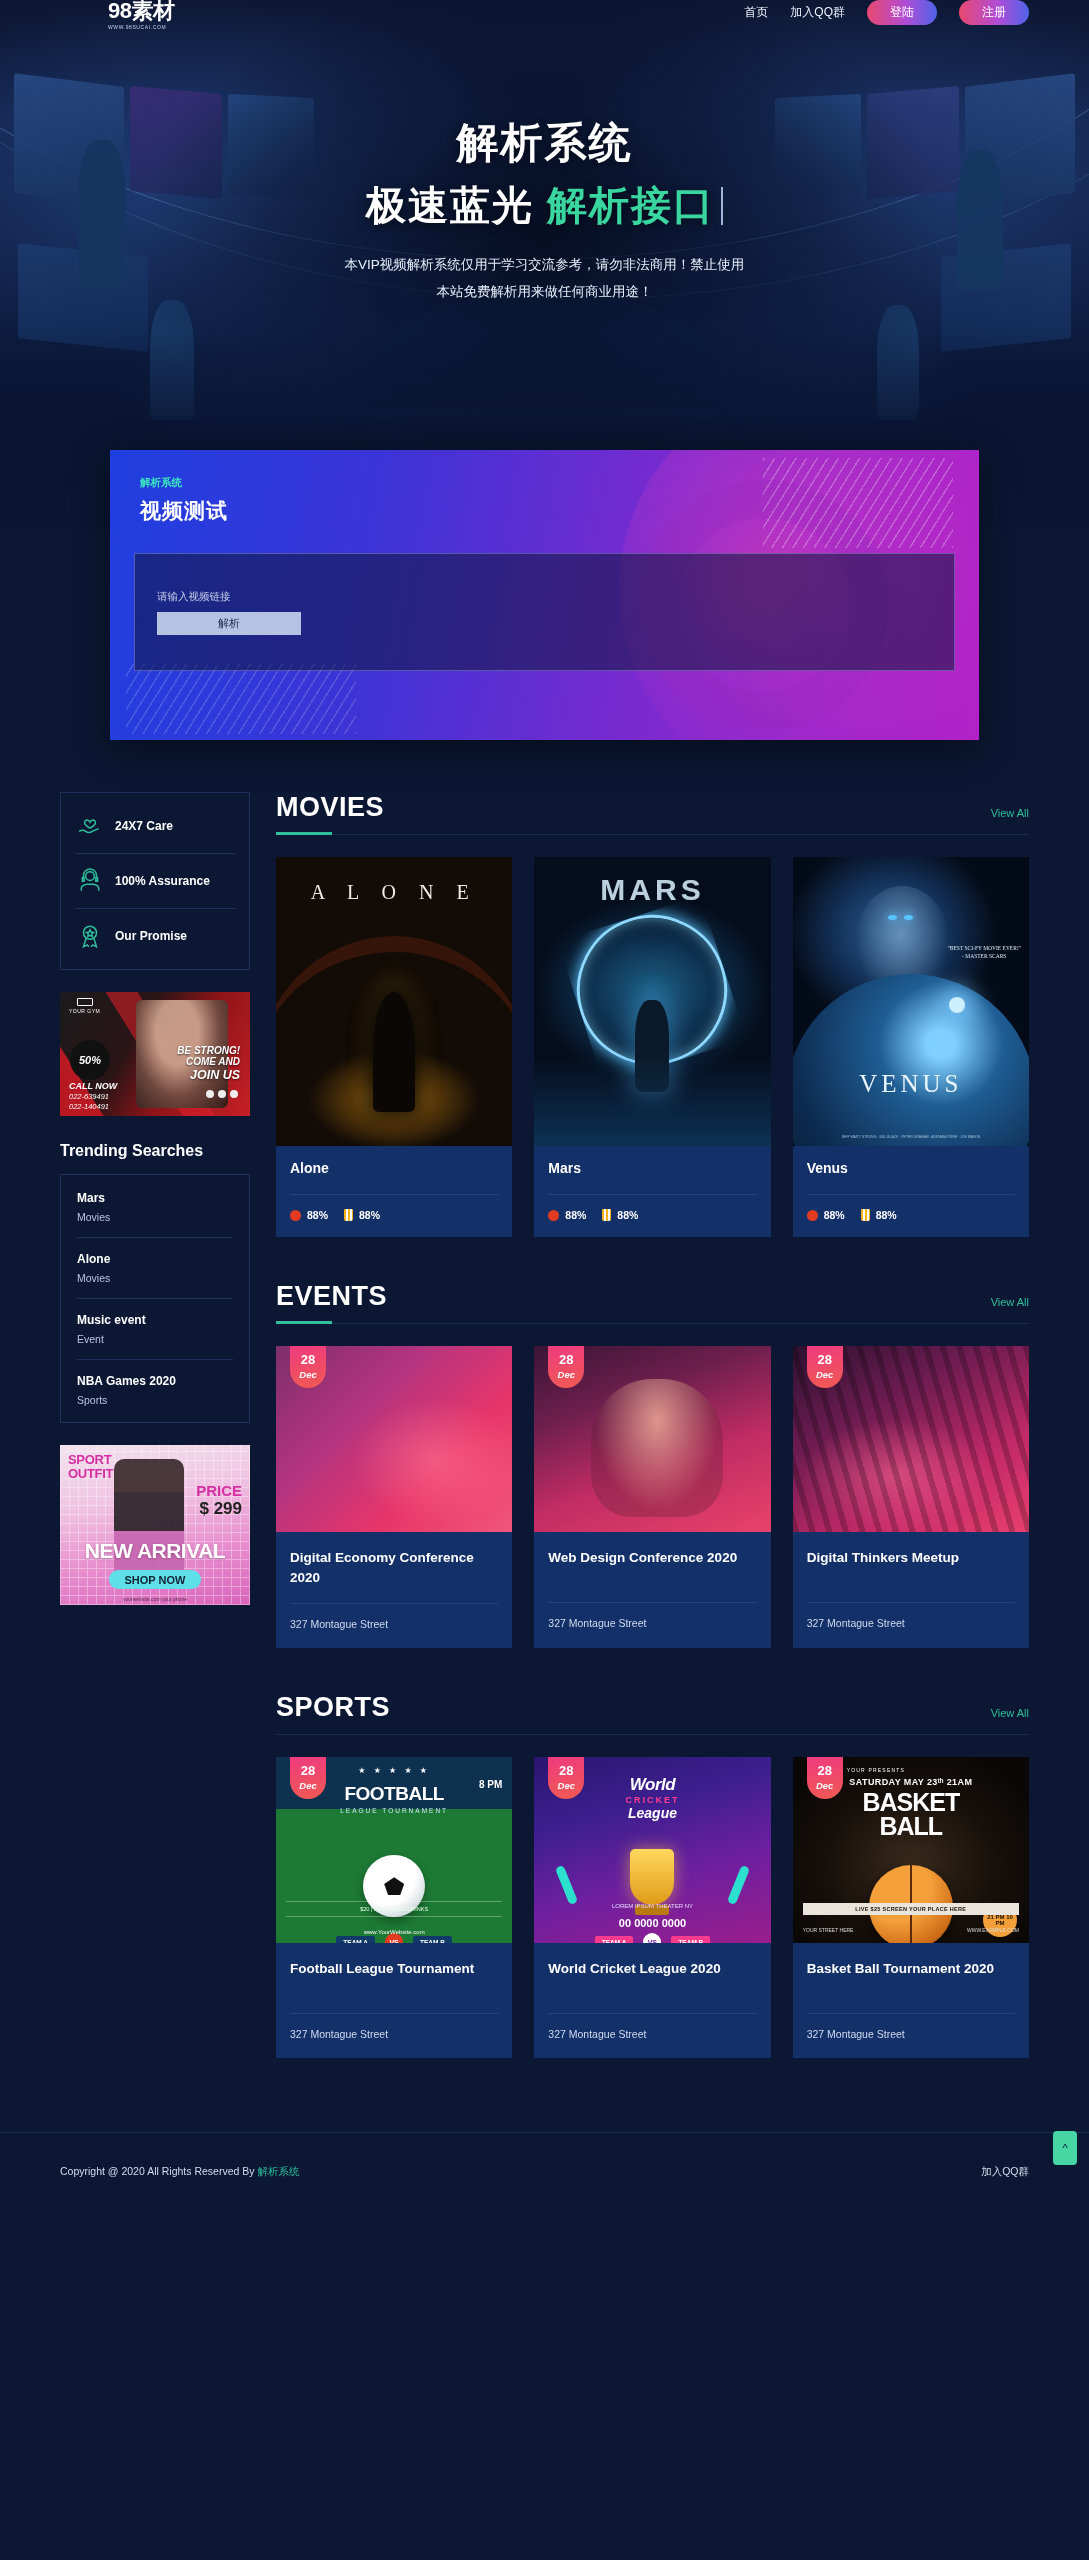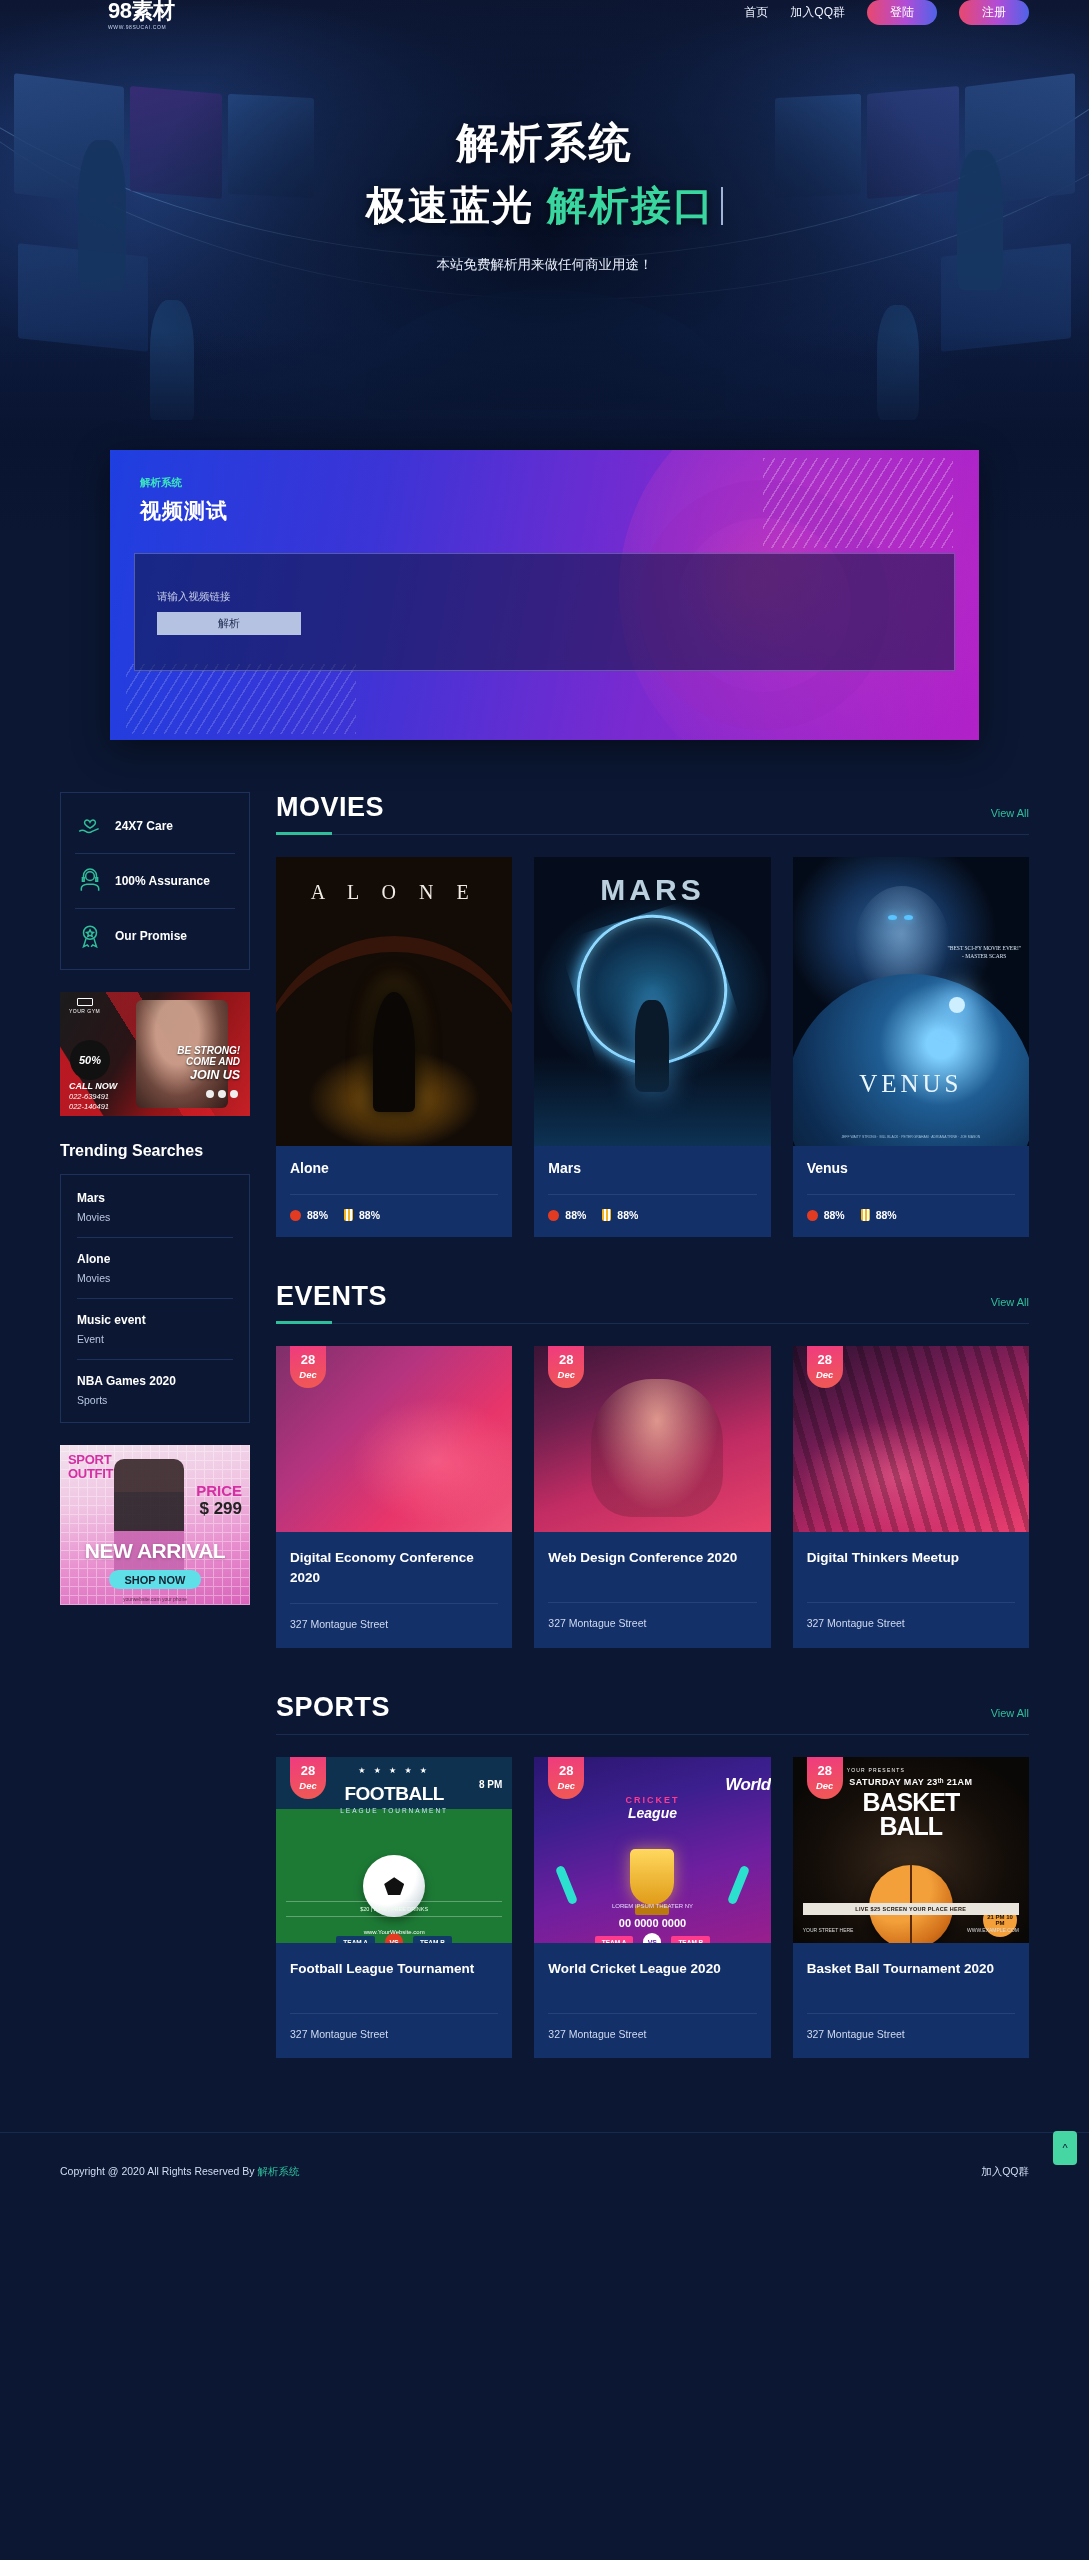--- a/index.html
+++ b/index.html
@@ -268,21 +268,21 @@
   .sp1 .tbox { background:#123a68; color:#fff; font-size:6.5px; font-weight:700; padding:3px 7px; border-radius:2px;}
   .sp1 .vs { width:18px; height:18px; border-radius:50%; background:#e23b22; color:#fff; font-size:7px; font-weight:700;
      display:flex; align-items:center; justify-content:center;}
   .sp1 .info { position:absolute; left:10px; right:10px; bottom:26px; text-align:center; font-size:5.5px; color:#eaffea;
      border-top:1px solid rgba(255,255,255,.3); border-bottom:1px solid rgba(255,255,255,.3); padding:4px 0;}
   .sp1 .site { position:absolute; left:0; right:0; bottom:8px; text-align:center; font-size:6px; color:#fff;}
   .sp1 .time { position:absolute; right:10px; top:22px; text-align:right; font-size:10px; font-weight:700; color:#fff;}
 
   .sp2 { background: linear-gradient(165deg,#2a1670 0%, #3c1f8e 30%, #6d1fa0 62%, #9a1e8c 100%); }
   .sp2 .wc { position:absolute; left:0; right:0; top:18px; text-align:center; }
-  .sp2 .wc .w { font-size:17px; font-weight:700; color:#fff; font-style:italic; letter-spacing:-.5px;text-align:right;}
+  .sp2 .wc .w { font-size:17px; font-weight:700; color:#fff; font-style:italic; letter-spacing:-.5px;}
   .sp2 .wc .c { font-size:9px; font-weight:700; color:#ff3b8e; letter-spacing:2px;}
   .sp2 .wc .l { font-size:14px; font-weight:700; color:#fff; font-style:italic;}
   .sp2 .cup { position:absolute; left:50%; transform:translateX(-50%); top:92px; width:44px; height:56px;
      background: linear-gradient(180deg,#ffd85e,#e09b18); border-radius:6px 6px 26px 26px;
      box-shadow:0 0 16px rgba(255,200,70,.55);}
   .sp2 .cupbase { position:absolute; left:50%; transform:translateX(-50%); top:148px; width:34px; height:10px;
      background:#b9790f; border-radius:2px;}
   .sp2 .bat1,.sp2 .bat2 { position:absolute; top:108px; width:9px; height:40px; border-radius:5px; }
   .sp2 .bat1 { left:28px; background:#2ce0d0; transform:rotate(-22deg);}
   .sp2 .bat2 { right:28px; background:#2ce0d0; transform:rotate(22deg);}
@@ -359,20 +359,21 @@
       </div>
     </div>
 
     <div class="hero-text">
       <div class="hero-t1">解析系统</div>
       <div class="hero-t2">
         <span>极速蓝光</span>
         <span class="accent">解析接口</span><span class="hero-caret"></span>
       </div>
       <div class="hero-sub">
+        <div>本VIP视频解析系统仅用于学习交流参考，请勿非法商用！禁止使用</div>
         <div>本站免费解析用来做任何商业用途！</div>
       </div>
     </div>
   </div>
 
   <div class="parse-wrap">
     <div class="parse">
       <span class="blob b1"></span>
         <span class="blob b2"></span>
         <span class="blob b3"></span>

